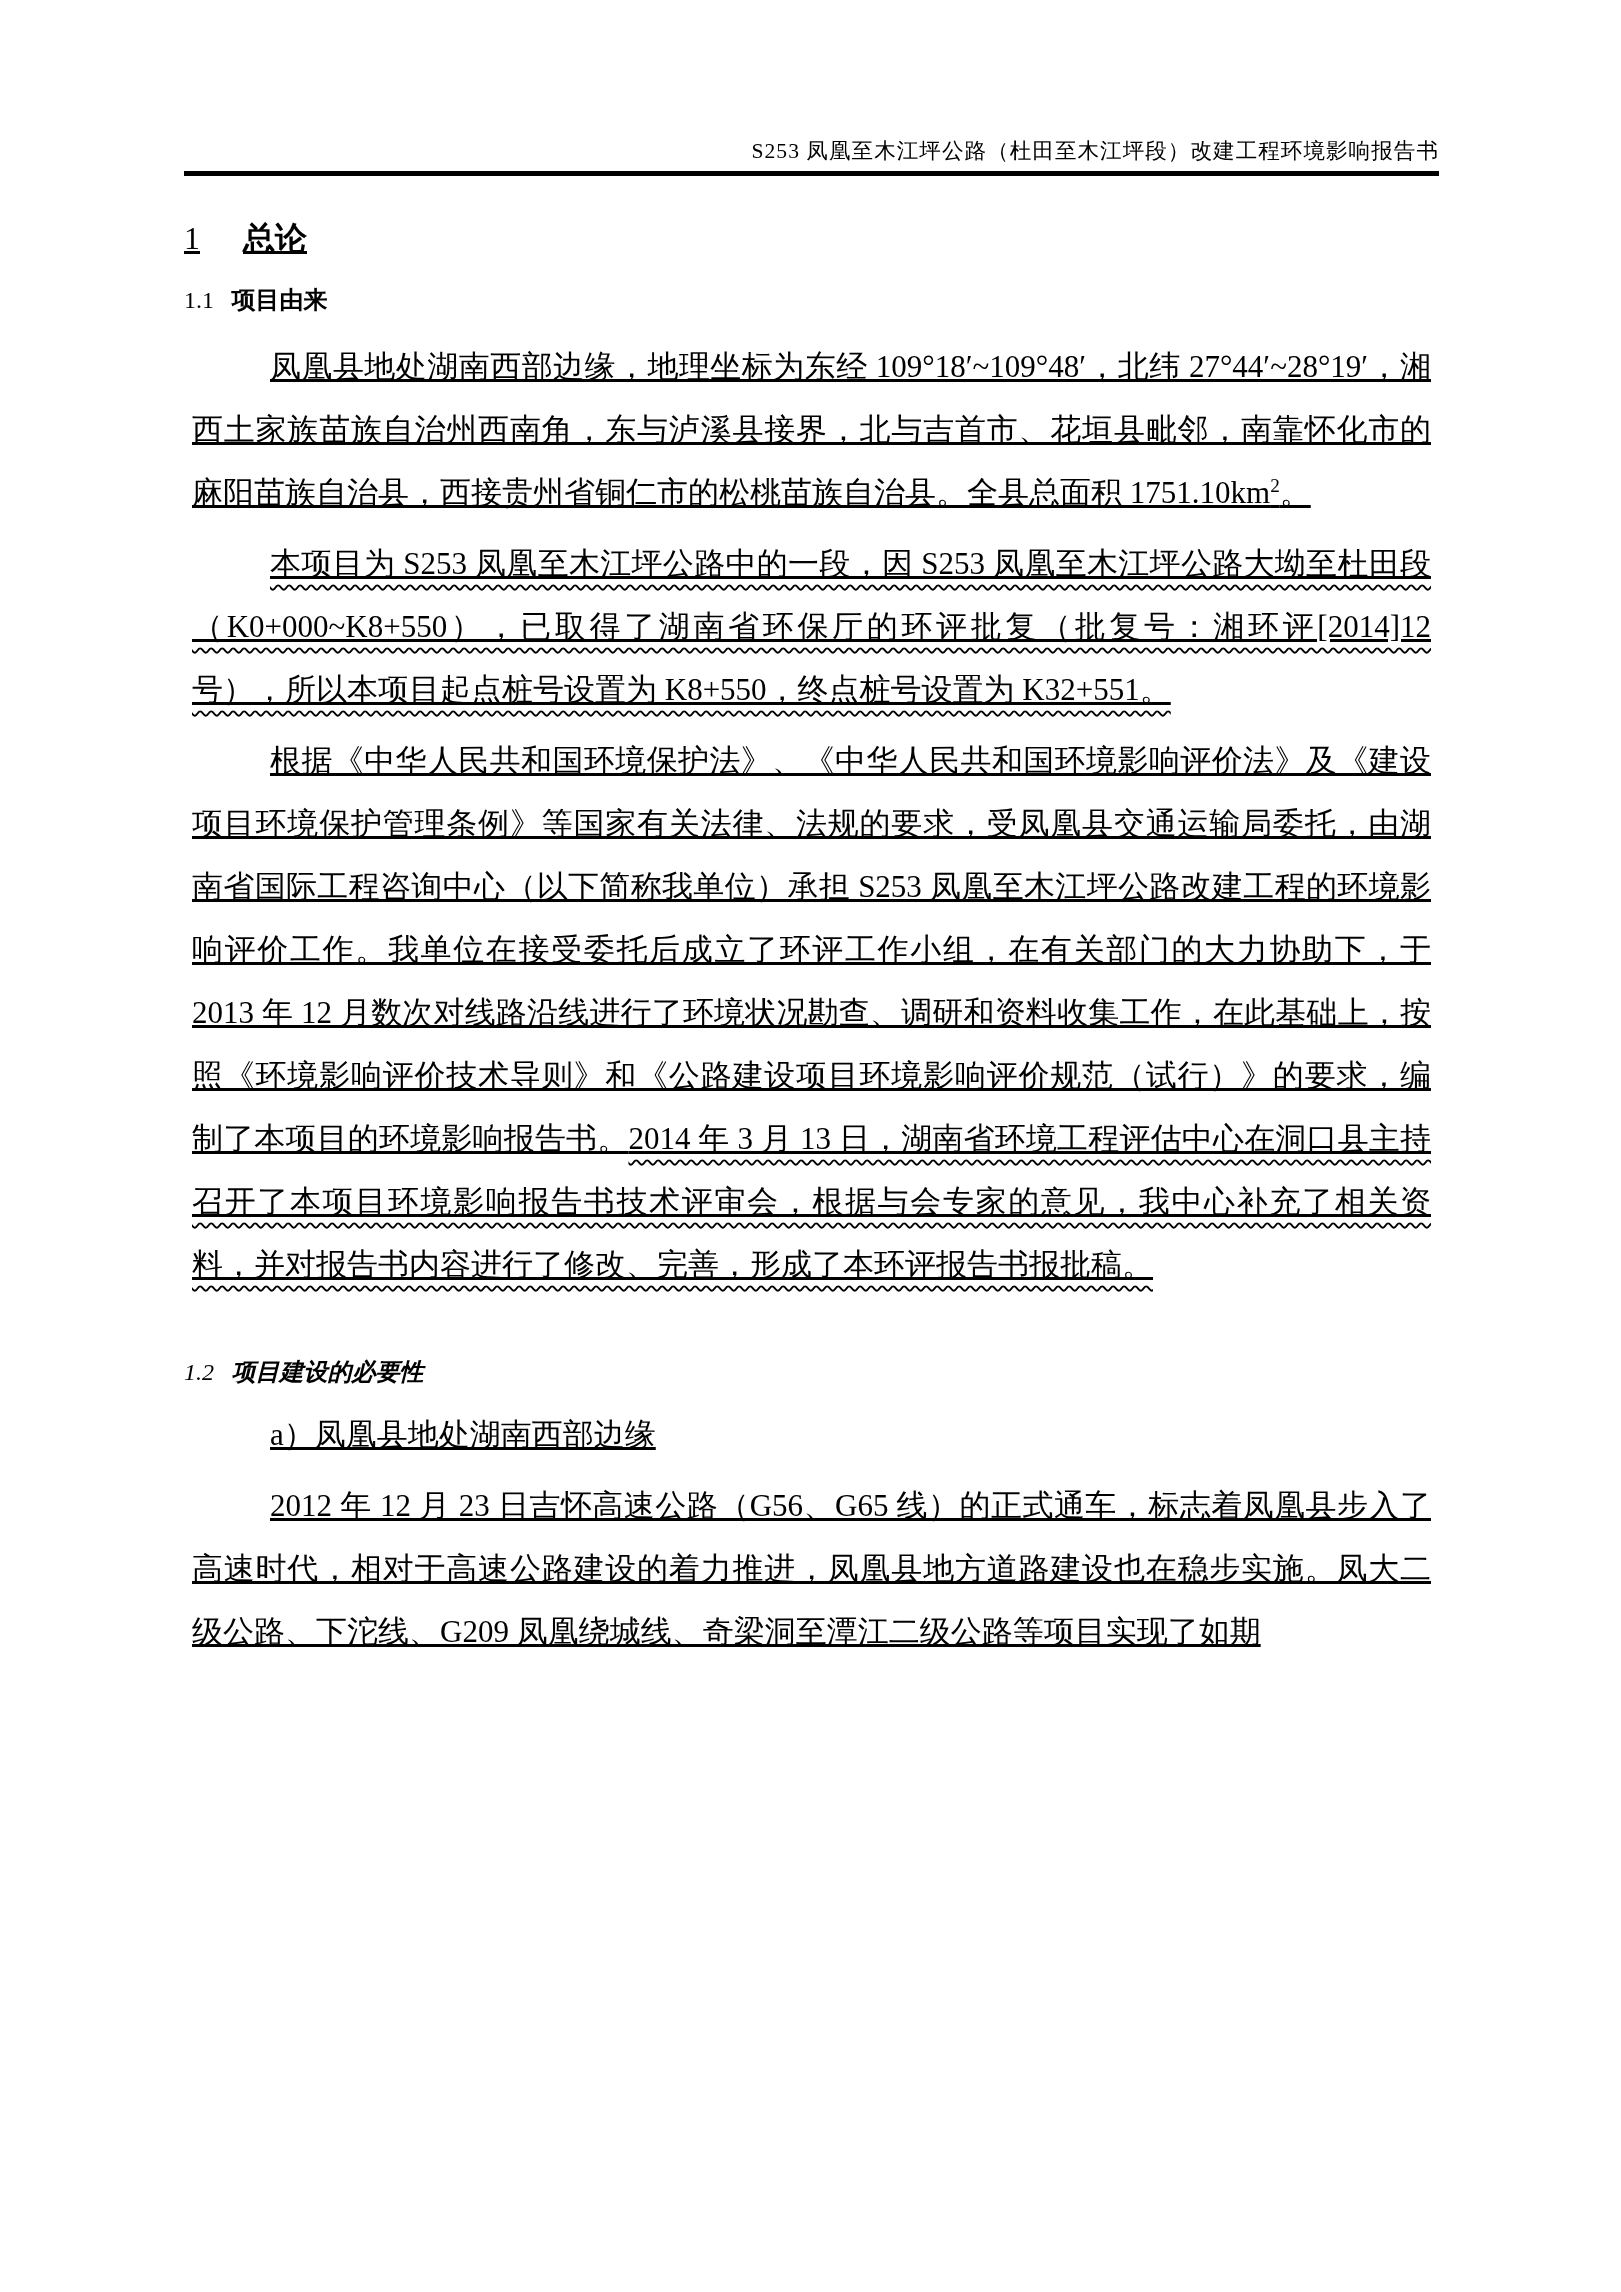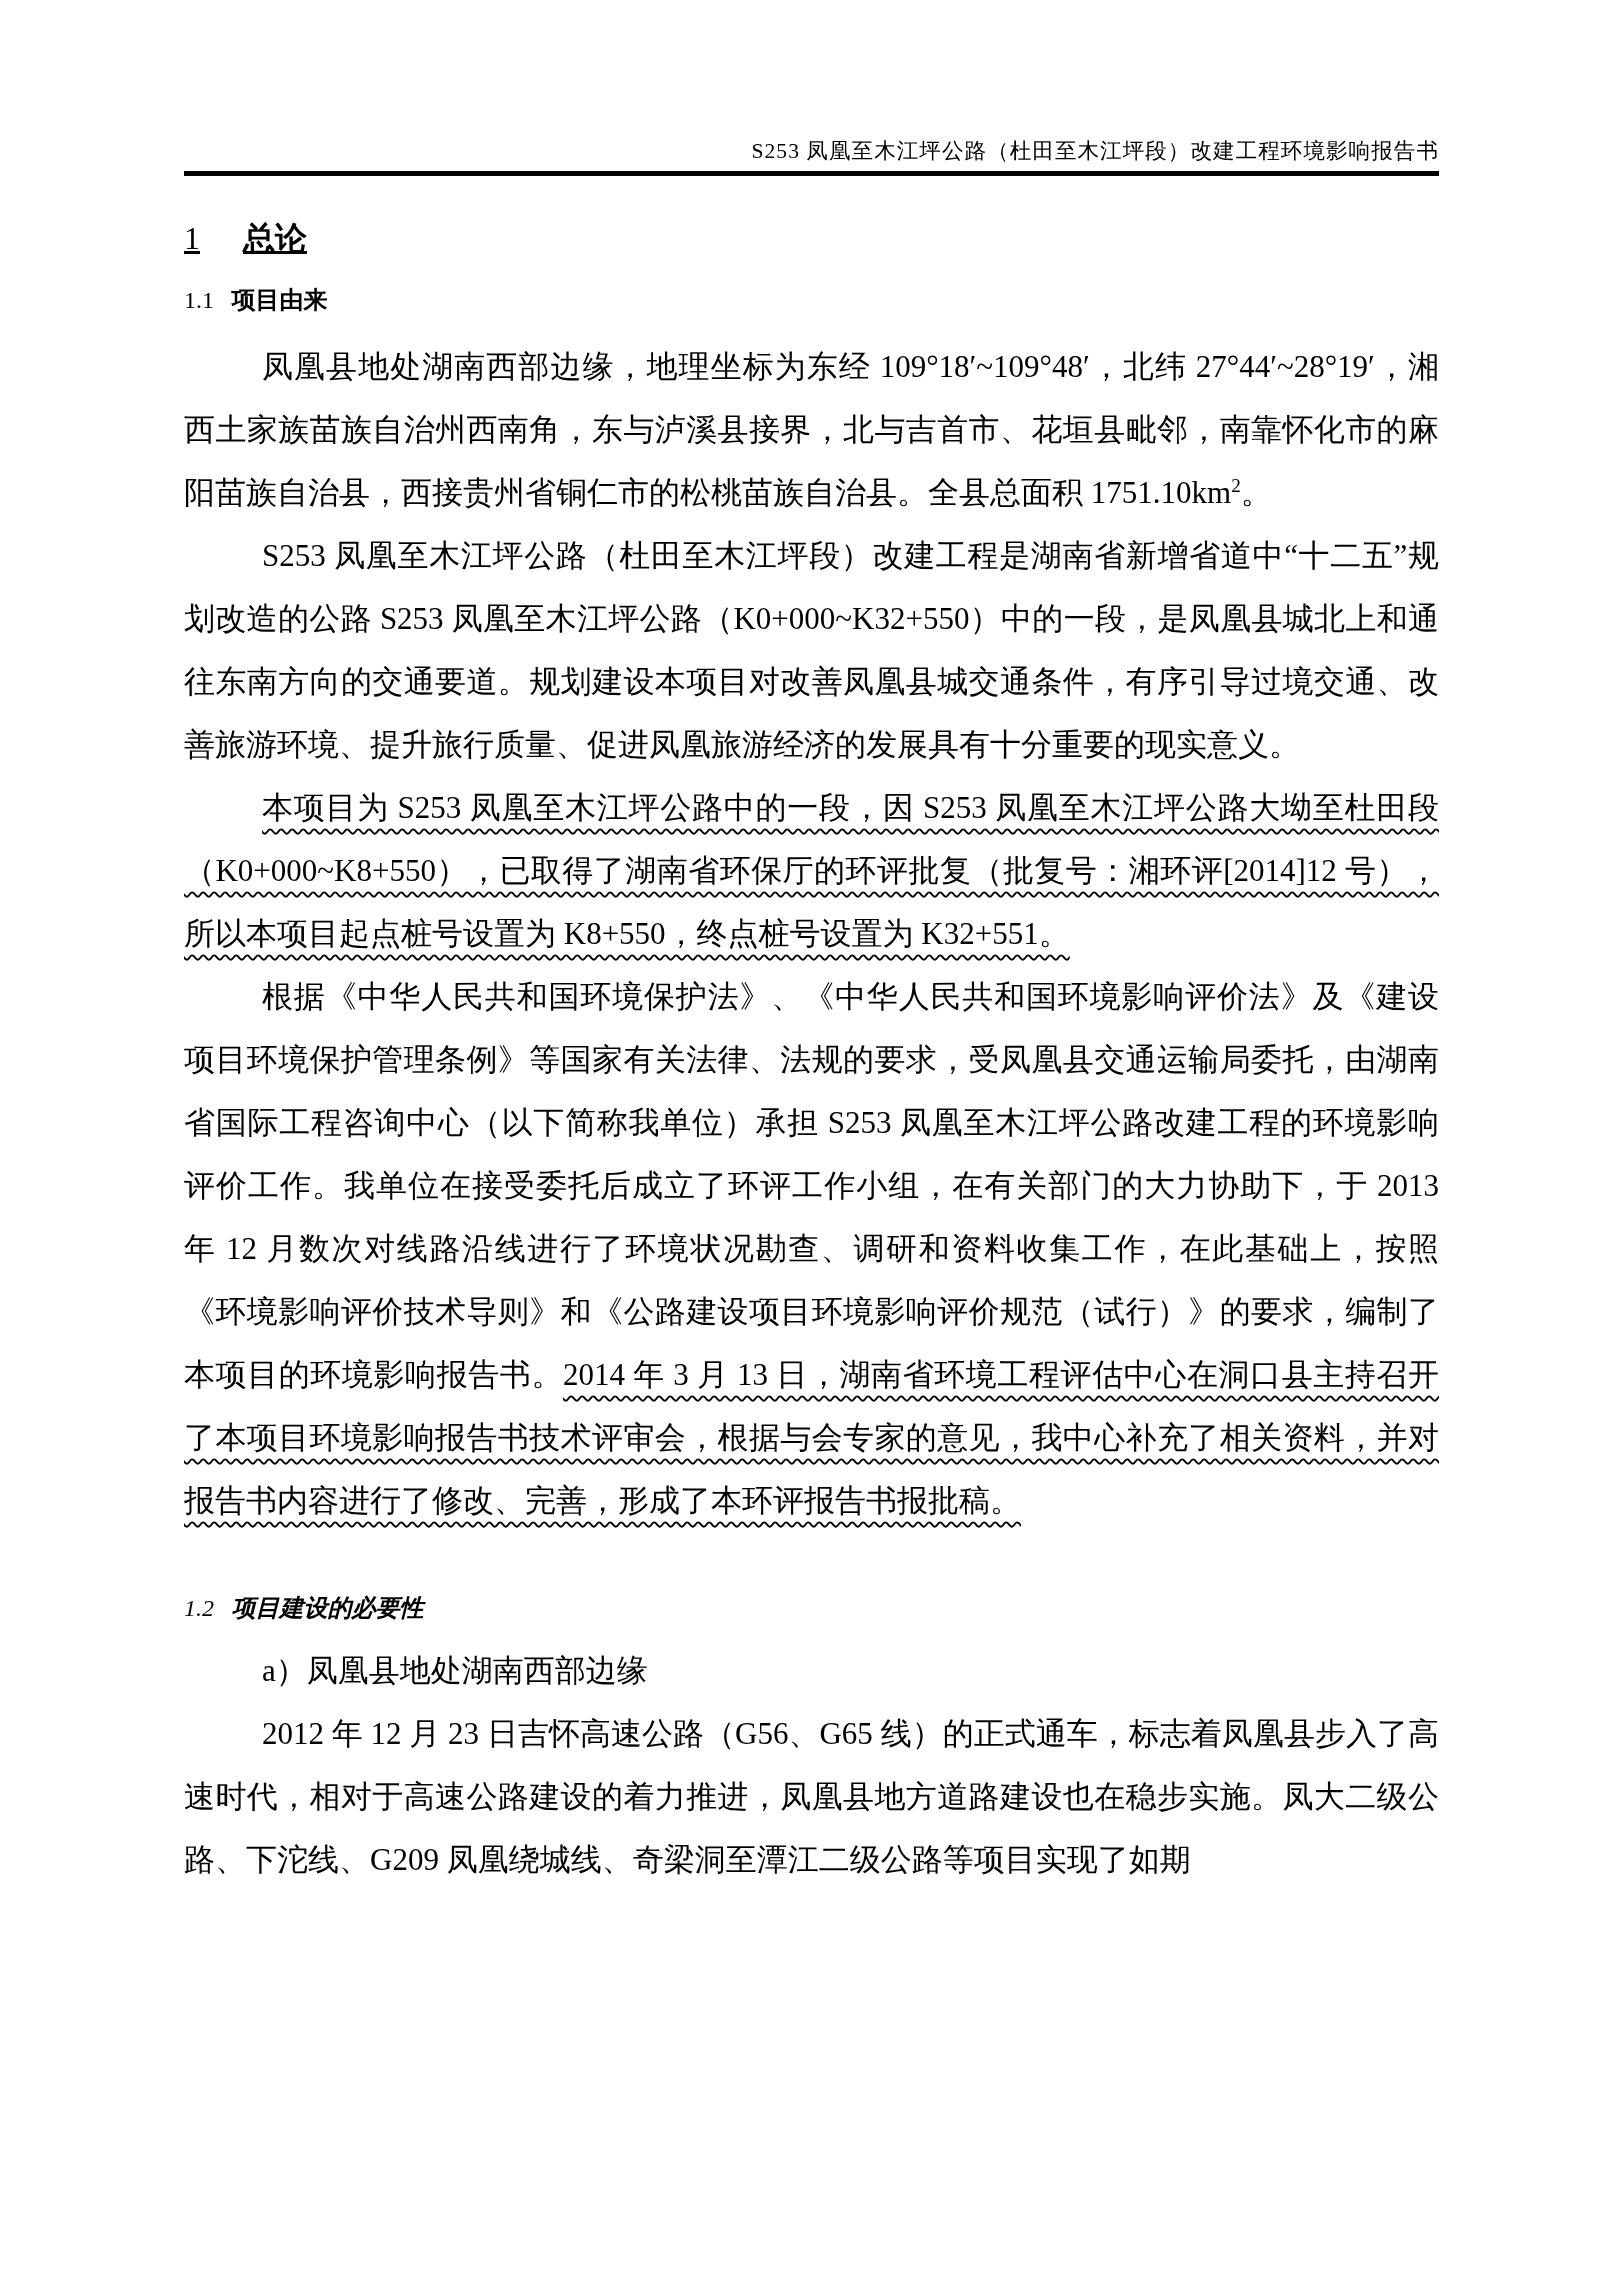--- a/index.html
+++ b/index.html
@@ -49,21 +49,22 @@
     font-family: "Liberation Sans", "DejaVu Sans", sans-serif;
     font-weight: 700;
   }
   .h1 .htext { margin-left: 43px; }
   .h2 .htext { margin-left: 17.6px; }
   .body-text {
     font-size: 31px;
     line-height: 63px;
     text-align: justify;
     text-indent: 78px;
-    margin: 0;
+    margin: 8px;
+    text-decoration: underline;
   }
   .para-first { margin-top: 18.6px; }
   .para-a { margin-top: 13.7px; }
   .wavy {
     text-decoration-line: underline;
     text-decoration-style: wavy;
     text-decoration-thickness: 2px;
     text-underline-offset: 9.8px;
   }
   sup.km2 {
@@ -93,21 +94,20 @@
   <div class="h1">
     <span class="hnum">1</span><span class="htext">总论</span>
   </div>
 
   <div class="h2 h2-11">
     <span class="hnum">1.1</span><span class="htext">项目由来</span>
   </div>
 
   <p class="body-text para-first"><span>凤凰县地处湖南西部边缘，地理坐标为东经 109°18′~109°48′，北纬 27°44′~28°19′，湘西土家族苗族自治州西南角，东与泸溪县接界，北与吉首市、花垣县毗邻，南靠怀化市的麻阳苗族自治县，西接贵州省铜仁市的松桃苗族自治县。全县总面积 1751.10km</span><sup class="km2">2</sup><span>。</span></p>
 
-  <p class="body-text"><span>S253 凤凰至木江坪公路（杜田至木江坪段）改建工程是湖南省新增省道中“十二五”规划改造的公路 S253 凤凰至木江坪公路（K0+000~K32+550）中的一段，是凤凰县城北上和通往东南方向的交通要道。规划建设本项目对改善凤凰县城交通条件，有序引导过境交通、改善旅游环境、提升旅行质量、促进凤凰旅游经济的发展具有十分重要的现实意义。</span></p>
 
   <p class="body-text"><span class="wavy">本项目为 S253 凤凰至木江坪公路中的一段，因 S253 凤凰至木江坪公路大坳至杜田段（K0+000~K8+550），已取得了湖南省环保厅的环评批复（批复号：湘环评[2014]12 号），所以本项目起点桩号设置为 K8+550，终点桩号设置为 K32+551。</span></p>
 
   <p class="body-text"><span>根据《中华人民共和国环境保护法》、《中华人民共和国环境影响评价法》及《建设项目环境保护管理条例》等国家有关法律、法规的要求，受凤凰县交通运输局委托，由湖南省国际工程咨询中心（以下简称我单位）承担 S253 凤凰至木江坪公路改建工程的环境影响评价工作。我单位在接受委托后成立了环评工作小组，在有关部门的大力协助下，于 2013 年 12 月数次对线路沿线进行了环境状况勘查、调研和资料收集工作，在此基础上，按照《环境影响评价技术导则》和《公路建设项目环境影响评价规范（试行）》的要求，编制了本项目的环境影响报告书。</span><span class="wavy">2014 年 3 月 13 日，湖南省环境工程评估中心在洞口县主持召开了本项目环境影响报告书技术评审会，根据与会专家的意见，我中心补充了相关资料，并对报告书内容进行了修改、完善，形成了本环评报告书报批稿。</span></p>
 
   <div class="h2 h2-12">
     <span class="hnum">1.2</span><span class="htext">项目建设的必要性</span>
   </div>
 
   <p class="body-text para-a"><span>a）凤凰县地处湖南西部边缘</span></p>

